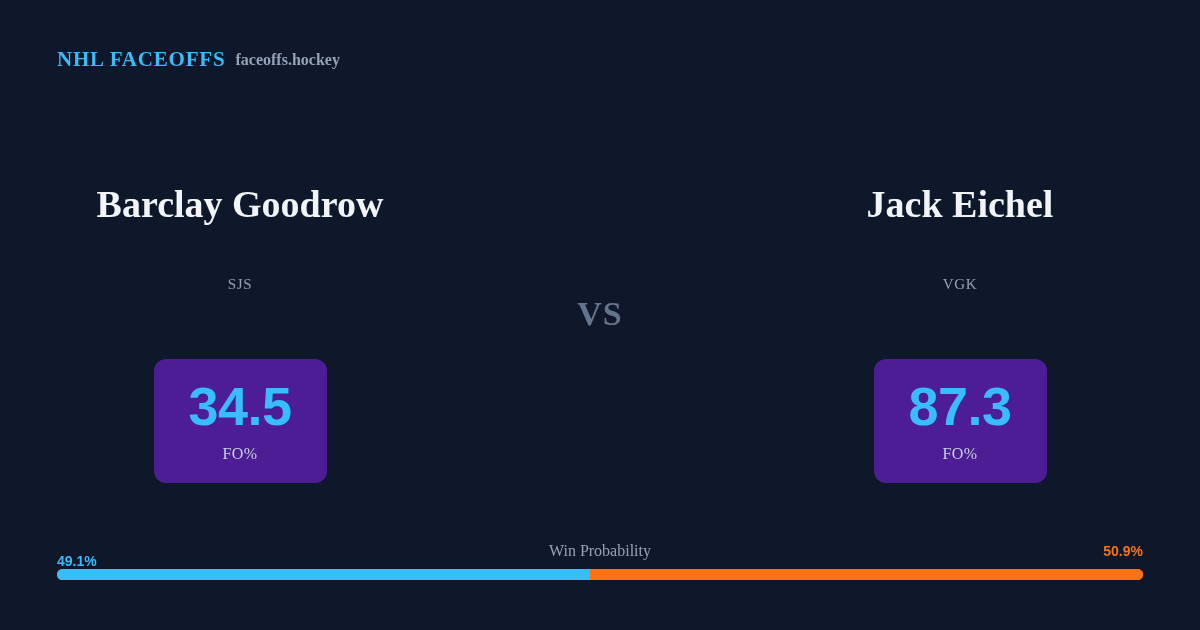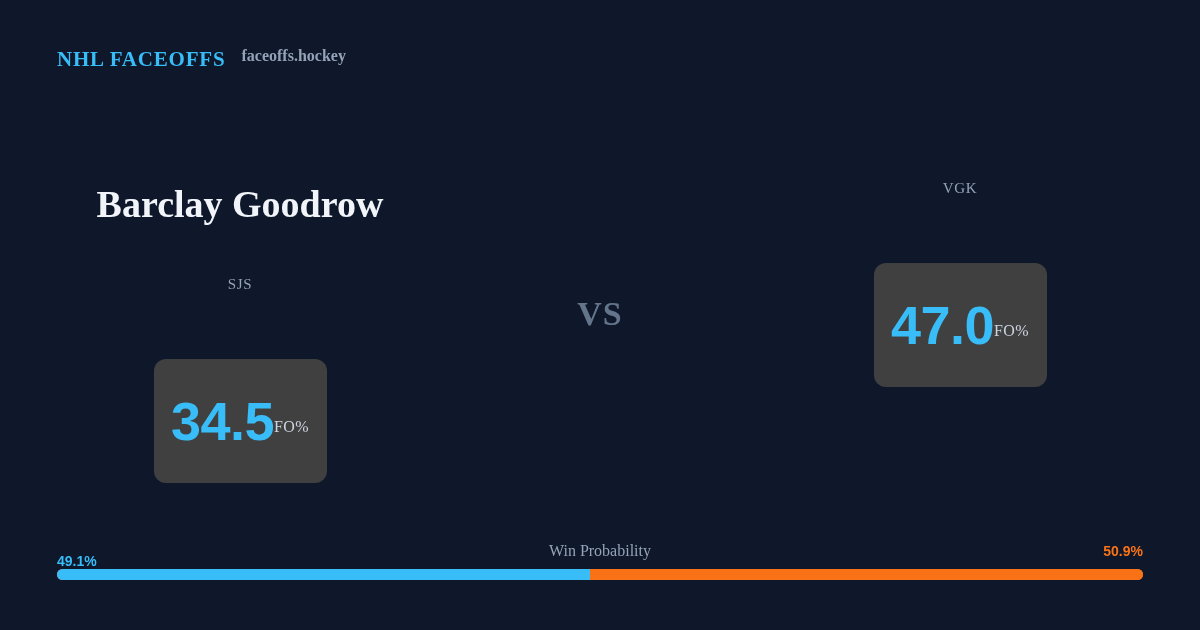--- a/index.html
+++ b/index.html
@@ -13,21 +13,21 @@
   .stage {
     position:relative;
     width:1200px; height:630px;
     background:#0f172a;
   }
 
   
   .header {
     position:absolute;
     left:57px; top:47px;
-    display:flex; align-items:flex-start; gap:16px;
+    display:flex; align-items:center; gap:10px;
   }
   .brand {
     font-family:"Liberation Serif", serif;
     font-weight:700;
     font-size:21px;
     letter-spacing:0.8px;
     color:#38bdf8;
     white-space:nowrap;
   }
   .brand-domain {
@@ -68,24 +68,24 @@
     font-weight:400;
     font-size:15px;
     letter-spacing:0.6px;
     color:#94a3b8;
     margin-top:0;
     text-align:center;
   }
   .stat-card {
     margin-top:19px;
     width:173px; height:124px;
-    background:#404040;
+    background:#4c1d95;
     border-radius:12px;
     display:flex;
-    flex-direction:row;
+    flex-direction:column;
     align-items:center;
     justify-content:center;
   }
   .stat-value {
     font-family:"Liberation Sans", sans-serif;
     font-weight:700;
     font-size:54px;
     line-height:1;
     color:#38bdf8;
     letter-spacing:-0.5px;
@@ -183,23 +183,24 @@
         <div class="stat-value">34.5</div>
         <div class="stat-label">FO%</div>
       </div>
     </div>
 
     <div class="vs-wrap">
       <span class="vs">VS</span>
     </div>
 
     <div class="player">
+      <div class="player-name">Jack Eichel</div>
       <div class="player-team">VGK</div>
       <div class="stat-card">
-        <div class="stat-value">47.0</div>
+        <div class="stat-value">87.3</div>
         <div class="stat-label">FO%</div>
       </div>
     </div>
 
   </div>
 
   <div class="winprob">
     <div class="winprob-labels">
       <span class="wp-left" style="color: rgb(56, 189, 248); margin-top: 20px;">49.1%</span>
       <span class="wp-title">Win Probability</span>

